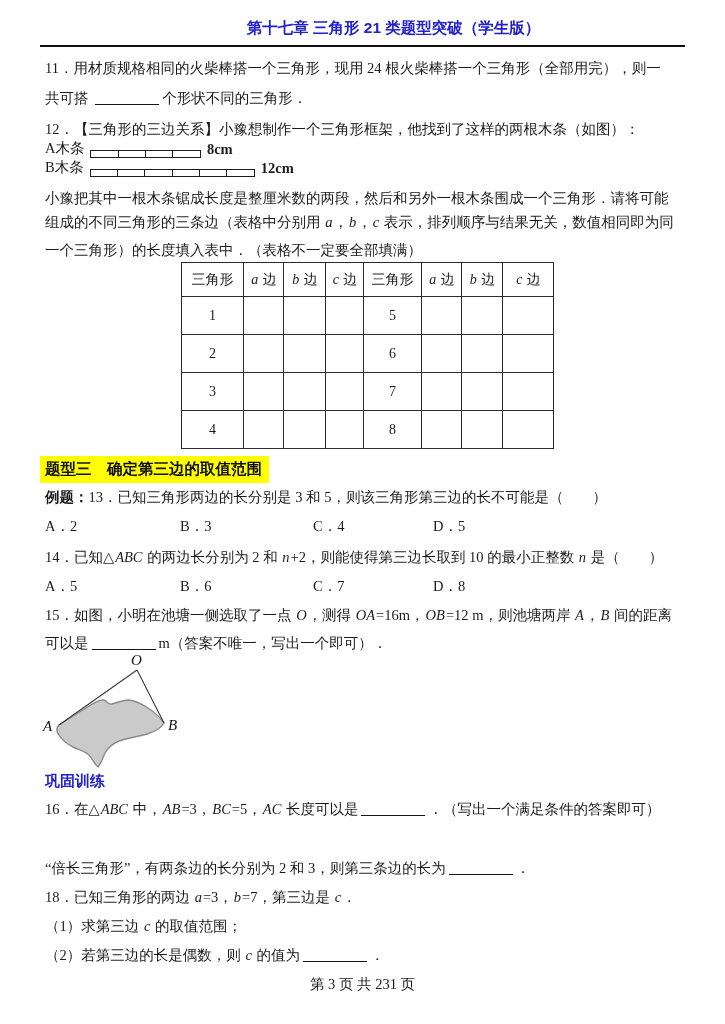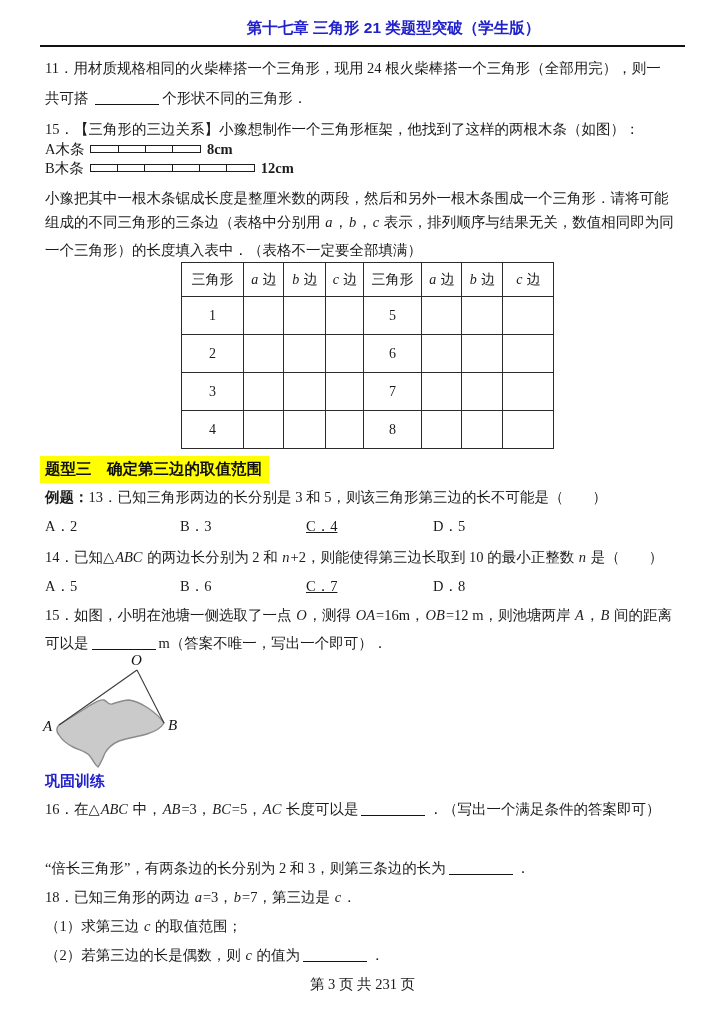--- a/index.html
+++ b/index.html
@@ -11,21 +11,21 @@
   .line{position:absolute;left:45px;white-space:nowrap;line-height:20px;}
   .i{font-style:italic;font-family:"Liberation Serif","DejaVu Serif",serif;padding:0 1px;}
   .b{font-weight:bold;}
   .blank{display:inline-block;width:64px;height:13px;border-bottom:1.7px solid #151515;margin:0 3px;vertical-align:-2px;}
   .header-title{
     position:absolute;top:18px;left:0;width:100%;text-align:center;
     font-family:"Liberation Sans","DejaVu Sans",sans-serif;
     font-weight:bold;font-size:15.5px;padding-left:31px;
   }
   .rule{position:absolute;top:45px;left:40px;width:645px;height:2px;background:#111;}
-  .stick-row{position:absolute;left:45px;display:flex;align-items:center;height:18px;}
+  .stick-row{position:absolute;left:45px;display:flex;align-items:flex-end;height:18px;}
   .stick-label{margin-right:6px;}
   .stick-bar{display:flex;align-items:center;}
   .seg{width:26.5px;height:6px;background:#fff;border:1.2px solid #1c1c1c;margin-left:-1.2px;}
   .seg:first-child{margin-left:0;}
   .stick-len{margin-left:6px;font-weight:bold;}
   table.grid{position:absolute;top:262px;left:181px;border-collapse:collapse;table-layout:fixed;width:372px;}
   table.grid th,table.grid td{
     border:1.6px solid #2b2b2b;text-align:center;vertical-align:middle;
     font-weight:normal;font-size:14px;padding:0;
   }
@@ -37,36 +37,36 @@
     font-family:"Liberation Sans","DejaVu Sans",sans-serif;
     font-weight:bold;font-size:15.5px;padding:3px 7px 3px 5px;white-space:nowrap;
   }
   .training-title{
     position:absolute;top:772px;left:45px;
     font-family:"Liberation Sans","DejaVu Sans",sans-serif;
     font-weight:bold;font-size:15px;white-space:nowrap;
   }
   .opts{position:absolute;left:45px;height:20px;width:620px;}
   .opt{position:absolute;top:0;white-space:nowrap;}
-  .opt.o0{left:0;} .opt.o1{left:135px;} .opt.o2{left:261px;text-decoration:underline;} .opt.o3{left:388px;}
+  .opt.o0{left:0;} .opt.o1{left:135px;} .opt.o2{left:268px;} .opt.o3{left:388px;}
   .figure{position:absolute;top:650px;left:40px;}
   .footer{position:absolute;top:975px;left:0;width:100%;text-align:center;font-size:14.5px;}
 </style>
 </head>
 <body>
 
 <div class="page">
 
   <div class="header-title" style="color:#2222cc">第十七章 三角形 21 类题型突破（学生版）</div>
   <div class="rule"></div>
 
   <div class="line" style="top:58px">11．用材质规格相同的火柴棒搭一个三角形，现用 24 根火柴棒搭一个三角形（全部用完），则一</div>
   <div class="line" style="top:88px"><span>共可搭 </span><span class="blank"></span><span>个形状不同的三角形．</span></div>
 
-  <div class="line" style="top:119px">15．【三角形的三边关系】小豫想制作一个三角形框架，他找到了这样的两根木条（如图）：</div>
+  <div class="line" style="top:119px">12．【三角形的三边关系】小豫想制作一个三角形框架，他找到了这样的两根木条（如图）：</div>
 
   <div class="stick-row" style="top:140px">
     <span class="stick-label">A木条</span>
     <span class="stick-bar">
         <div class="seg"></div>
         <div class="seg"></div>
         <div class="seg"></div>
         <div class="seg"></div>
       </span>
     <span class="stick-len">8cm</span>

